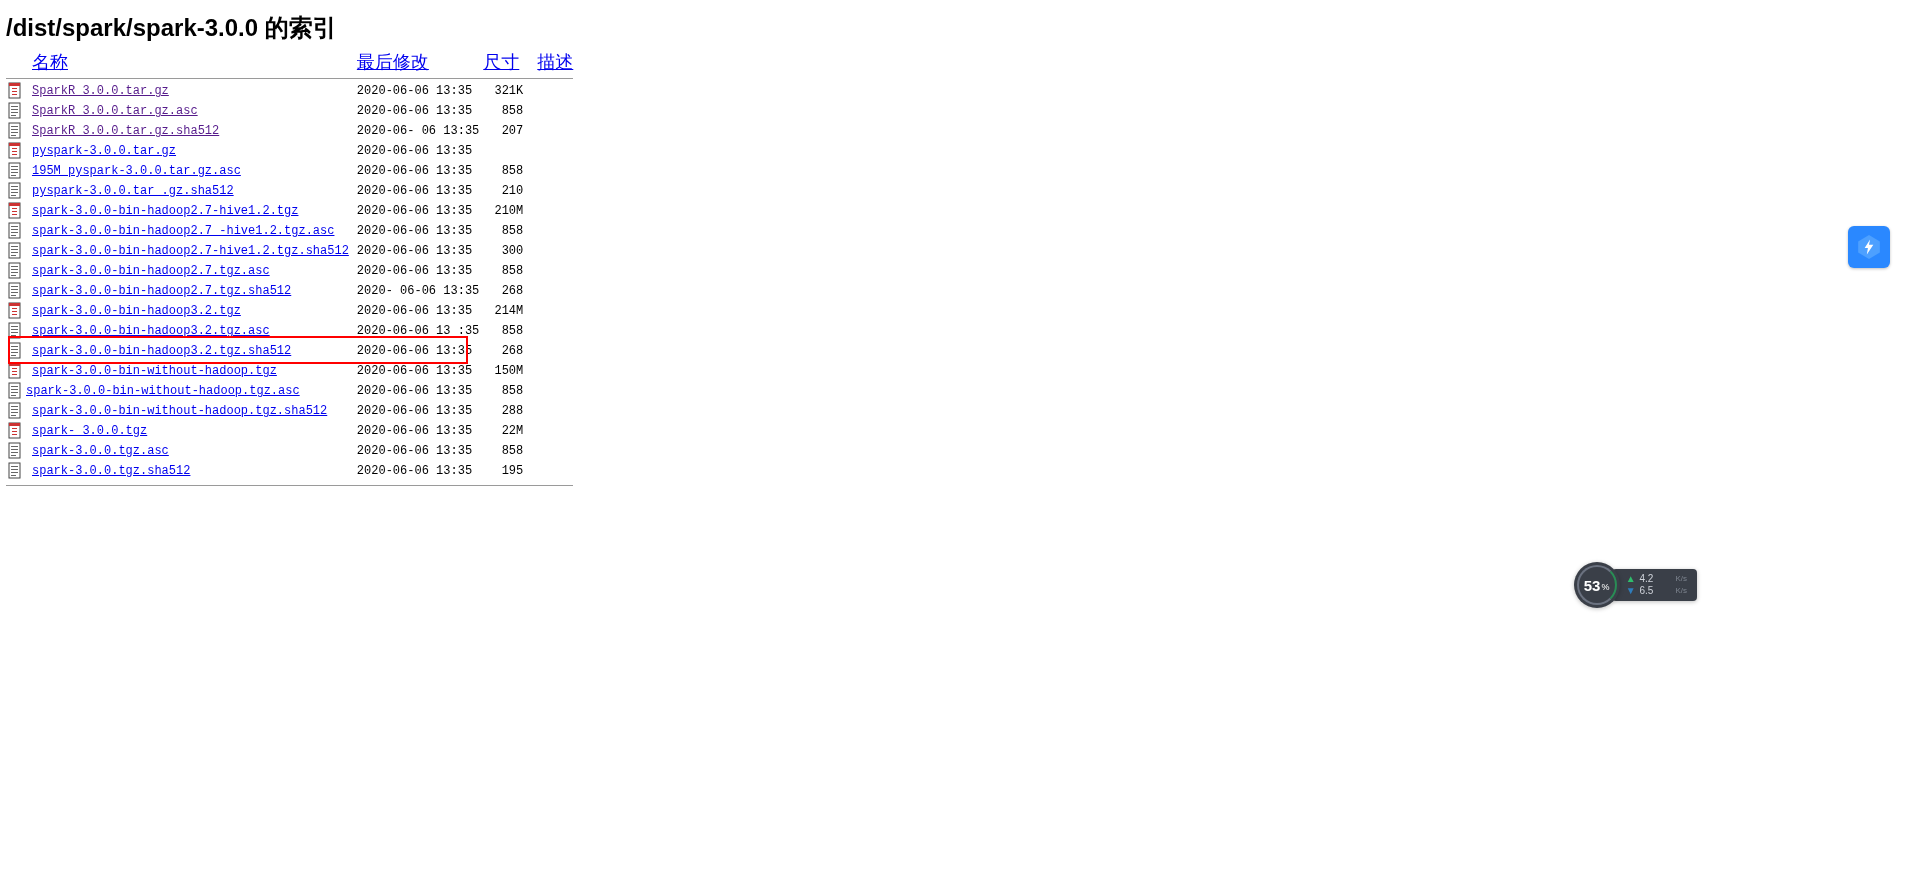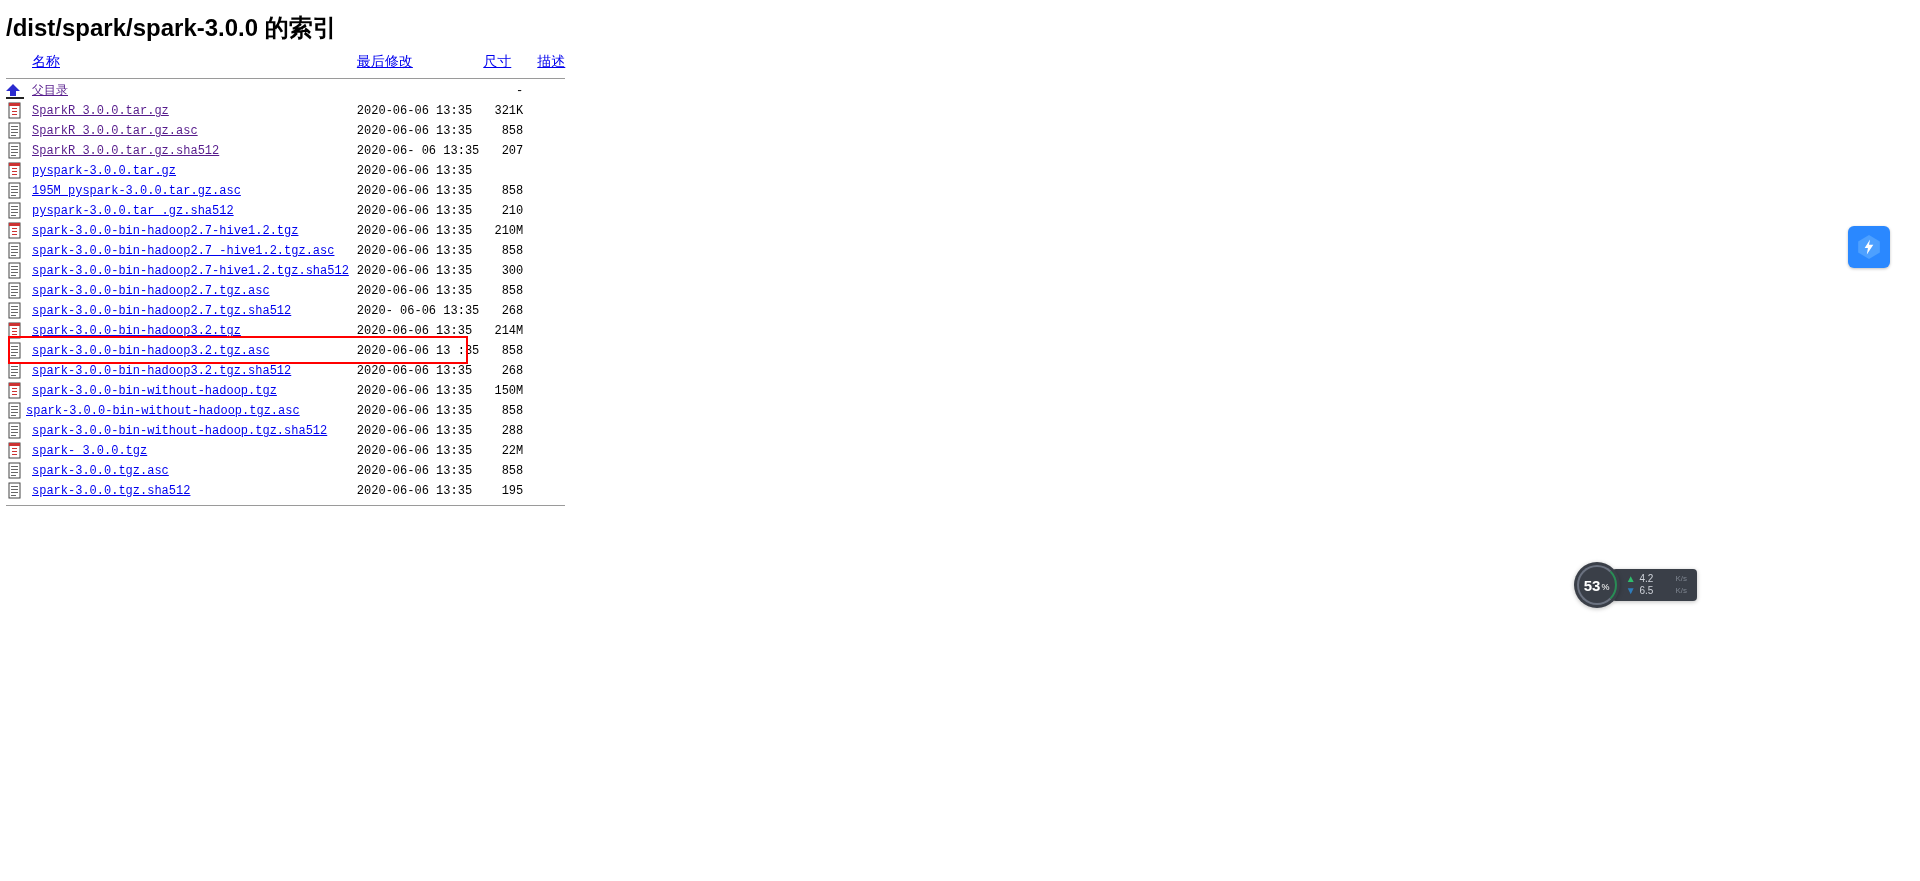--- a/index.html
+++ b/index.html
@@ -25,21 +25,21 @@
   }
   table.listing {
     border-collapse: collapse;
     font-family: "Courier New", Courier, monospace;
     font-size: 12px;
     line-height: 20px;
   }
   
   tr.header-row td {
     font-family: Liberation Serif, serif;
-    font-size: 14px;
+    font-size: 18px;
     padding-bottom: 2px;
   }
   tr.header-row a {
     color: #0000EE;
     text-decoration: underline;
   }
   td {
     padding: 0;
     vertical-align: top;
     white-space: nowrap;
@@ -147,32 +147,20 @@
         <td class="col-date"><a href="#">最后修改</a></td>
         <td class="col-size" style="text-align:left;"><a href="#">尺寸</a></td>
         <td class="col-desc" style="padding-left:14px;"><a href="#">描述</a></td>
       </tr>
       <tr>
             <td colspan="5">
               <hr class="top-rule">
             </td>
           </tr>
 
-      <tr>
-        <td class="col-icon"><span class="ic">
-          <svg viewBox="0 0 20 18">
-                  <path d="M2 14 L10 14 L10 9 L14 9 L7 2 L0 9 L4 9 L4 14 Z" fill="#2b2bcf"></path>
-                  <rect x="0" y="15" width="18" height="2" fill="#222"></rect>
-                </svg>
-        </span></td>
-        <td class="col-name"><a href="#" class="visited">父目录</a></td>
-        <td class="col-date"></td>
-        <td class="col-size">-</td>
-        <td class="col-desc"></td>
-      </tr>
 
       </tbody>
         <tbody id="rows-body">
           <tr>
             <td class="col-icon"><span class="ic"><svg viewBox="0 0 20 18">
                   <rect x="3" y="1" width="11" height="15" fill="#fff" stroke="#444"></rect>
                   <rect x="3" y="1" width="11" height="3" fill="#c33"></rect>
                   <rect x="6" y="6" width="5" height="1" fill="#c33"></rect>
                   <rect x="6" y="9" width="5" height="1" fill="#c33"></rect>
                   <rect x="6" y="12" width="5" height="1" fill="#c33"></rect>

